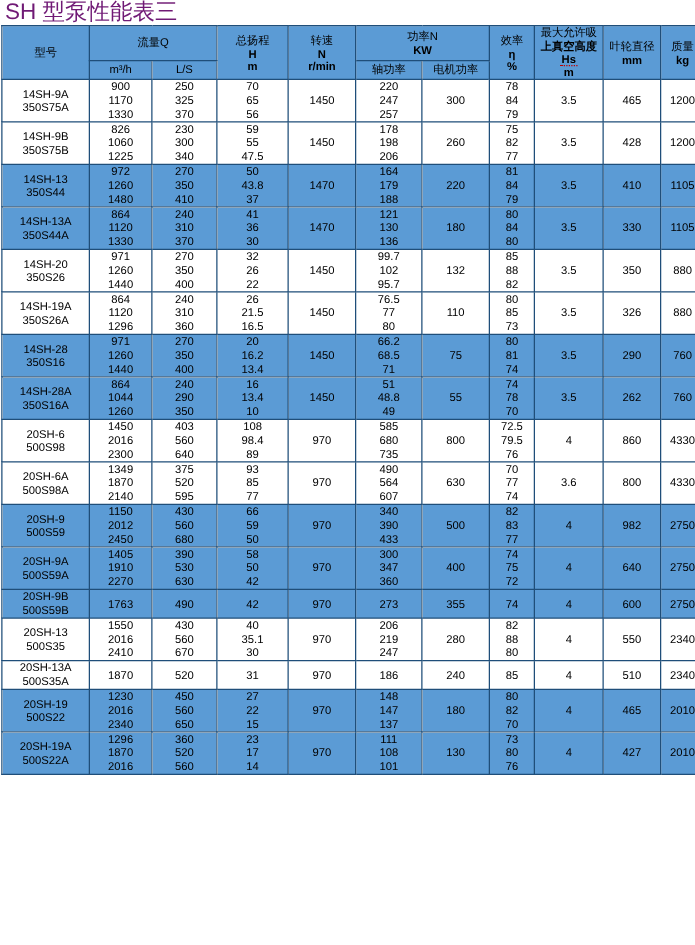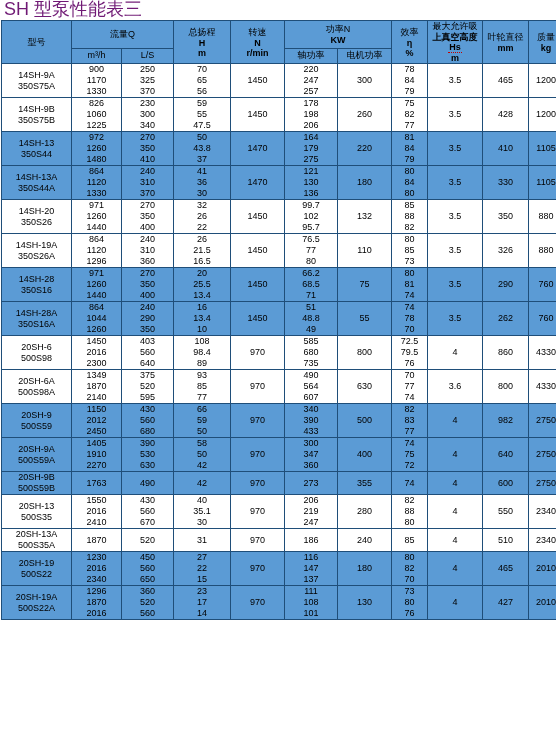--- a/index.html
+++ b/index.html
@@ -233,21 +233,21 @@
 1480</td>
           <td class="stack">270
 350
 410</td>
           <td class="stack">50
 43.8
 37</td>
           <td class="single">1470</td>
           <td class="stack">164
 179
-275</td>
+188</td>
           <td class="single">220</td>
           <td class="stack">81
 84
 79</td>
           <td class="single">3.5</td>
           <td class="single">410</td>
           <td class="single">1105</td>
         </tr>
         <tr class="band-blue">
           <td class="model">14SH-13A
@@ -324,21 +324,21 @@
         <tr class="band-blue">
           <td class="model">14SH-28
 350S16</td>
           <td class="stack">971
 1260
 1440</td>
           <td class="stack">270
 350
 400</td>
           <td class="stack">20
-25.5
+16.2
 13.4</td>
           <td class="single">1450</td>
           <td class="stack">66.2
 68.5
 71</td>
           <td class="single">75</td>
           <td class="stack">80
 81
 74</td>
           <td class="single">3.5</td>
@@ -523,21 +523,21 @@
           <td class="stack">1230
 2016
 2340</td>
           <td class="stack">450
 560
 650</td>
           <td class="stack">27
 22
 15</td>
           <td class="single">970</td>
-          <td class="stack">116
+          <td class="stack">148
 147
 137</td>
           <td class="single">180</td>
           <td class="stack">80
 82
 70</td>
           <td class="single">4</td>
           <td class="single">465</td>
           <td class="single">2010</td>
         </tr>

